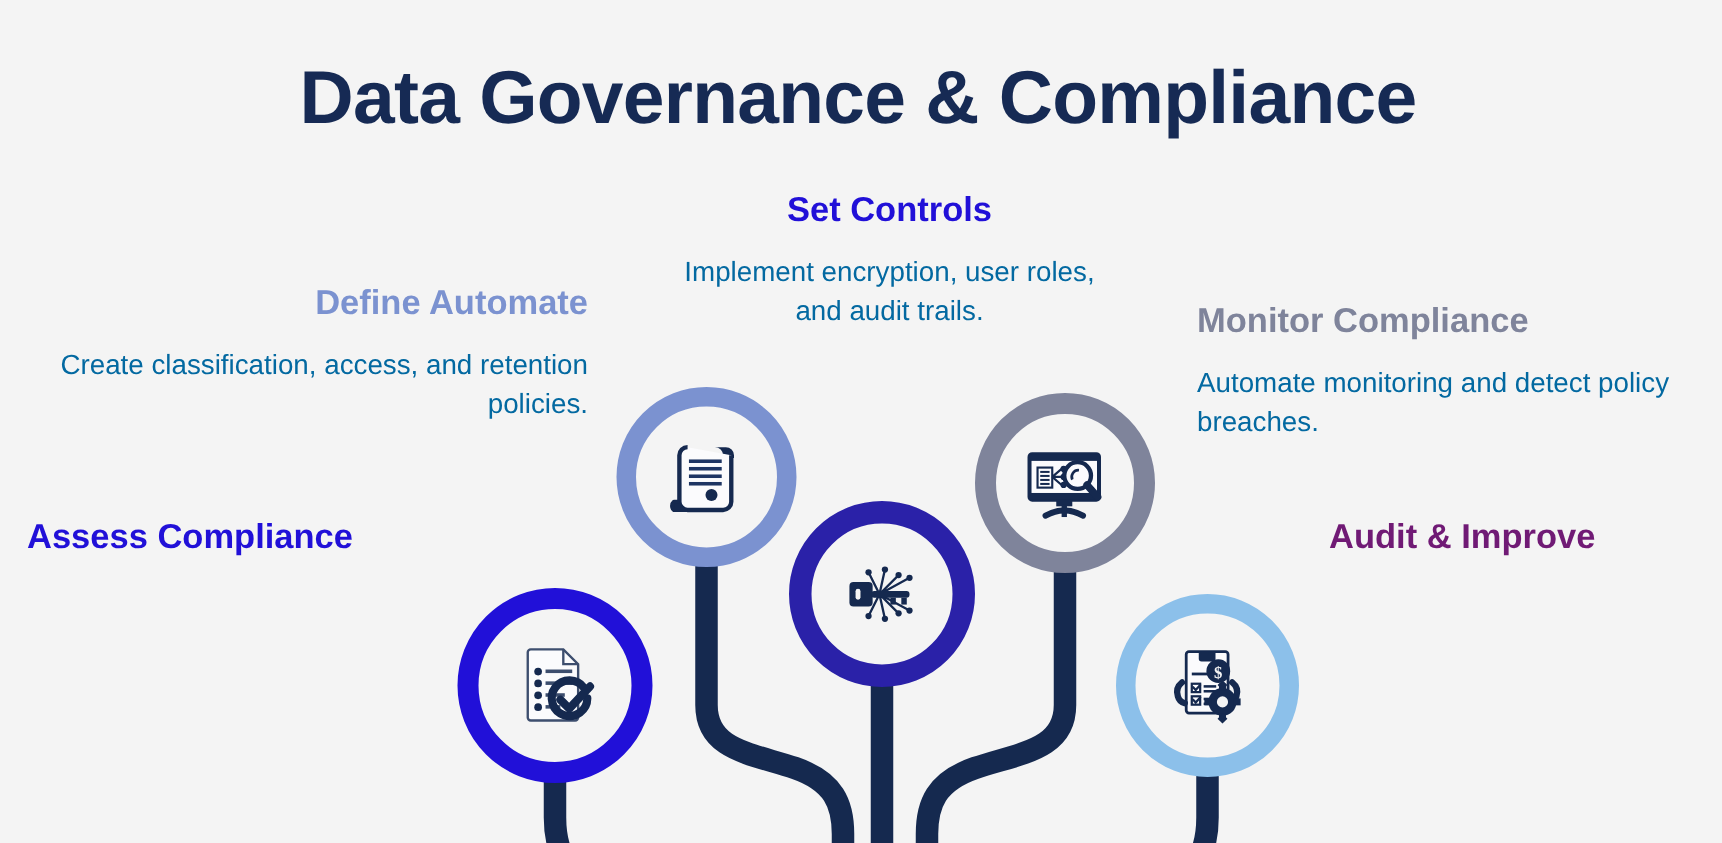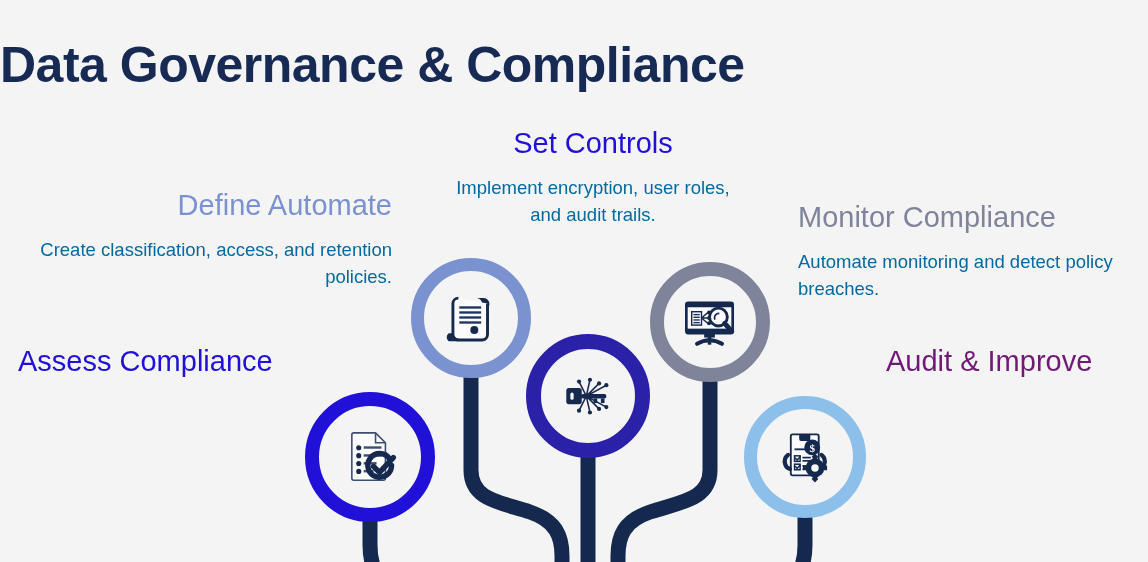--- a/index.html
+++ b/index.html
@@ -9,33 +9,33 @@
     font-family:"Liberation Sans", sans-serif;
     position:relative;
     overflow:hidden;
   }
   #stage { position:absolute; inset:0; width:1148px; height:562px; }
 
   
   .title {
     position:absolute;
     top:36px; left:0; width:1144px;
-    text-align:left;
+    text-align:center;
     font-size:50px;
     font-weight:bold;
     letter-spacing:-0.5px;
     color:#162a54;
     white-space:nowrap;
   }
 
   
   .block { position:absolute; }
   .block .heading {
-    font-size:29px;
-    font-weight:normal;
+    font-size:23px;
+    font-weight:bold;
     line-height:1.2;
     margin-bottom:14px;
     white-space:nowrap;
   }
   .block .body {
     font-size:18.5px;
     line-height:1.45;
     color:#0369a1;
   }
 

